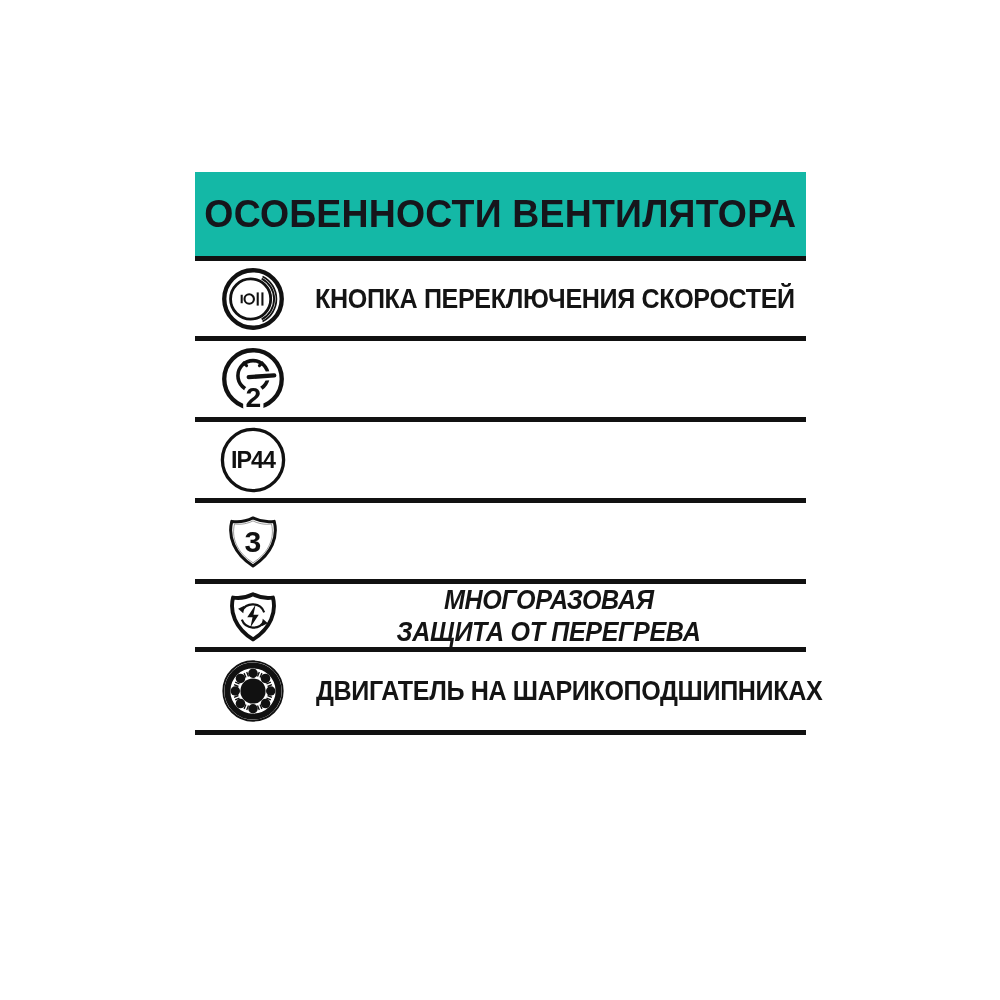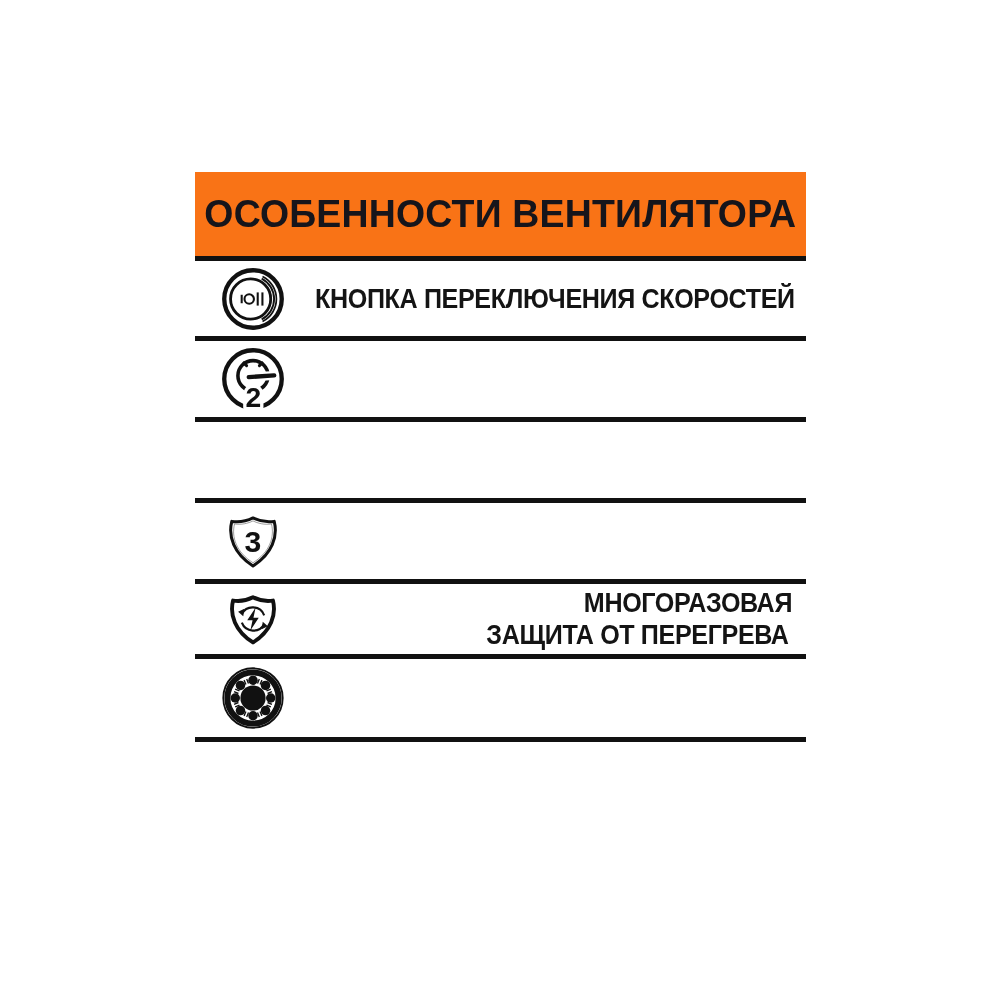--- a/index.html
+++ b/index.html
@@ -10,21 +10,21 @@
     position:relative;
     overflow:hidden;
   }
   .panel{
     position:absolute;
     left:195px; top:172px;
     width:611px;
   }
   .header{
     height:84px;
-    background:#f97316;
+    background:#14b8a6;
     display:flex;
     align-items:center;
     justify-content:center;
   }
   .header .title{
     font-size:39px;
     font-weight:700;
     color:#16151b;
     letter-spacing:0.2px;
     white-space:nowrap;
@@ -34,36 +34,36 @@
   .rule{
     height:5px;
     background:#111111;
   }
   .row{
     display:flex;
     align-items:center;
   }
   .row-h75{height:75px;}
   .row-h76{height:76px;}
-  .row-h68{height:70px;}
+  .row-h68{height:63px;font-style:italic;}
   .row-h78{height:78px;}
   .icon-cell{
     width:88px;
     min-width:88px;
     display:flex;
     align-items:center;
     justify-content:center;
     padding-left:14px;
     box-sizing:content-box;
   }
   .text-cell{
     flex:1;
     display:flex;
     flex-direction:column;
-    align-items:flex-end;
+    align-items:center;
     justify-content:center;
     text-align:center;
     padding-right:6px;
   }
   .feature-label{
     font-size:27px;
     font-weight:700;
     color:#141414;
     letter-spacing:-0.4px;
     white-space:nowrap;
@@ -120,20 +120,26 @@
         <line x1="-4.5" y1="-2" x2="22.5" y2="-3.8" stroke="#ffffff" stroke-width="9.5" stroke-linecap="round"></line>
         <line class="stroke" x1="-4.5" y1="-2" x2="22.5" y2="-3.8" stroke-width="4.6" stroke-linecap="round"></line>
         <text x="0.5" y="29.5" text-anchor="middle" font-size="30" font-weight="800" stroke="#ffffff" stroke-width="7" stroke-linejoin="round" paint-order="stroke">2</text>
       </svg>
     </div>
   </div>
 
   <div class="rule"></div>
 
   <div class="row row-h76">
+    <div class="icon-cell">
+      <svg width="68" height="68" viewBox="-35 -35 70 70">
+        <circle class="stroke" cx="0" cy="0" r="31.5" stroke-width="3.4"></circle>
+        <text x="0" y="8.5" text-anchor="middle" font-size="24" font-weight="600" letter-spacing="-1">IP44</text>
+      </svg>
+    </div>
   </div>
 
   <div class="rule"></div>
 
   <div class="row row-h76">
     <div class="icon-cell">
       <svg width="66" height="66" viewBox="-35 -35 70 70">
         <path class="stroke" stroke-width="3.2" stroke-linejoin="round" d="M 0 -24.5 C -6 -21.5 -14 -19.5 -22.5 -20.8 C -26.5 -5 -20.5 13.5 0 26.5 C 20.5 13.5 26.5 -5 22.5 -20.8 C 14 -19.5 6 -21.5 0 -24.5 Z"></path>
         <path class="stroke" stroke-width="1.1" opacity="0.45" transform="scale(0.87)" d="M 0 -24.5 C -6 -21.5 -14 -19.5 -22.5 -20.8 C -26.5 -5 -20.5 13.5 0 26.5 C 20.5 13.5 26.5 -5 22.5 -20.8 C 14 -19.5 6 -21.5 0 -24.5 Z"></path>
         <text x="0" y="12" text-anchor="middle" font-size="32" font-weight="600">3</text>
@@ -207,17 +213,20 @@
               <rect x="16.6" y="-2.3" width="5.2" height="1.5"></rect>
               <rect x="16.6" y="0.8" width="5.2" height="1.5"></rect>
             </g>
           <g transform="rotate(337.5)">
               <rect x="16.6" y="-2.3" width="5.2" height="1.5"></rect>
               <rect x="16.6" y="0.8" width="5.2" height="1.5"></rect>
             </g>
         </g>
       </svg>
     </div>
+    <div class="text-cell">
+      <span class="feature-label">ДВИГАТЕЛЬ НА ШАРИКОПОДШИПНИКАХ</span>
+    </div>
   </div>
 
   <div class="rule"></div>
 
 </div>
 
 </body></html>

